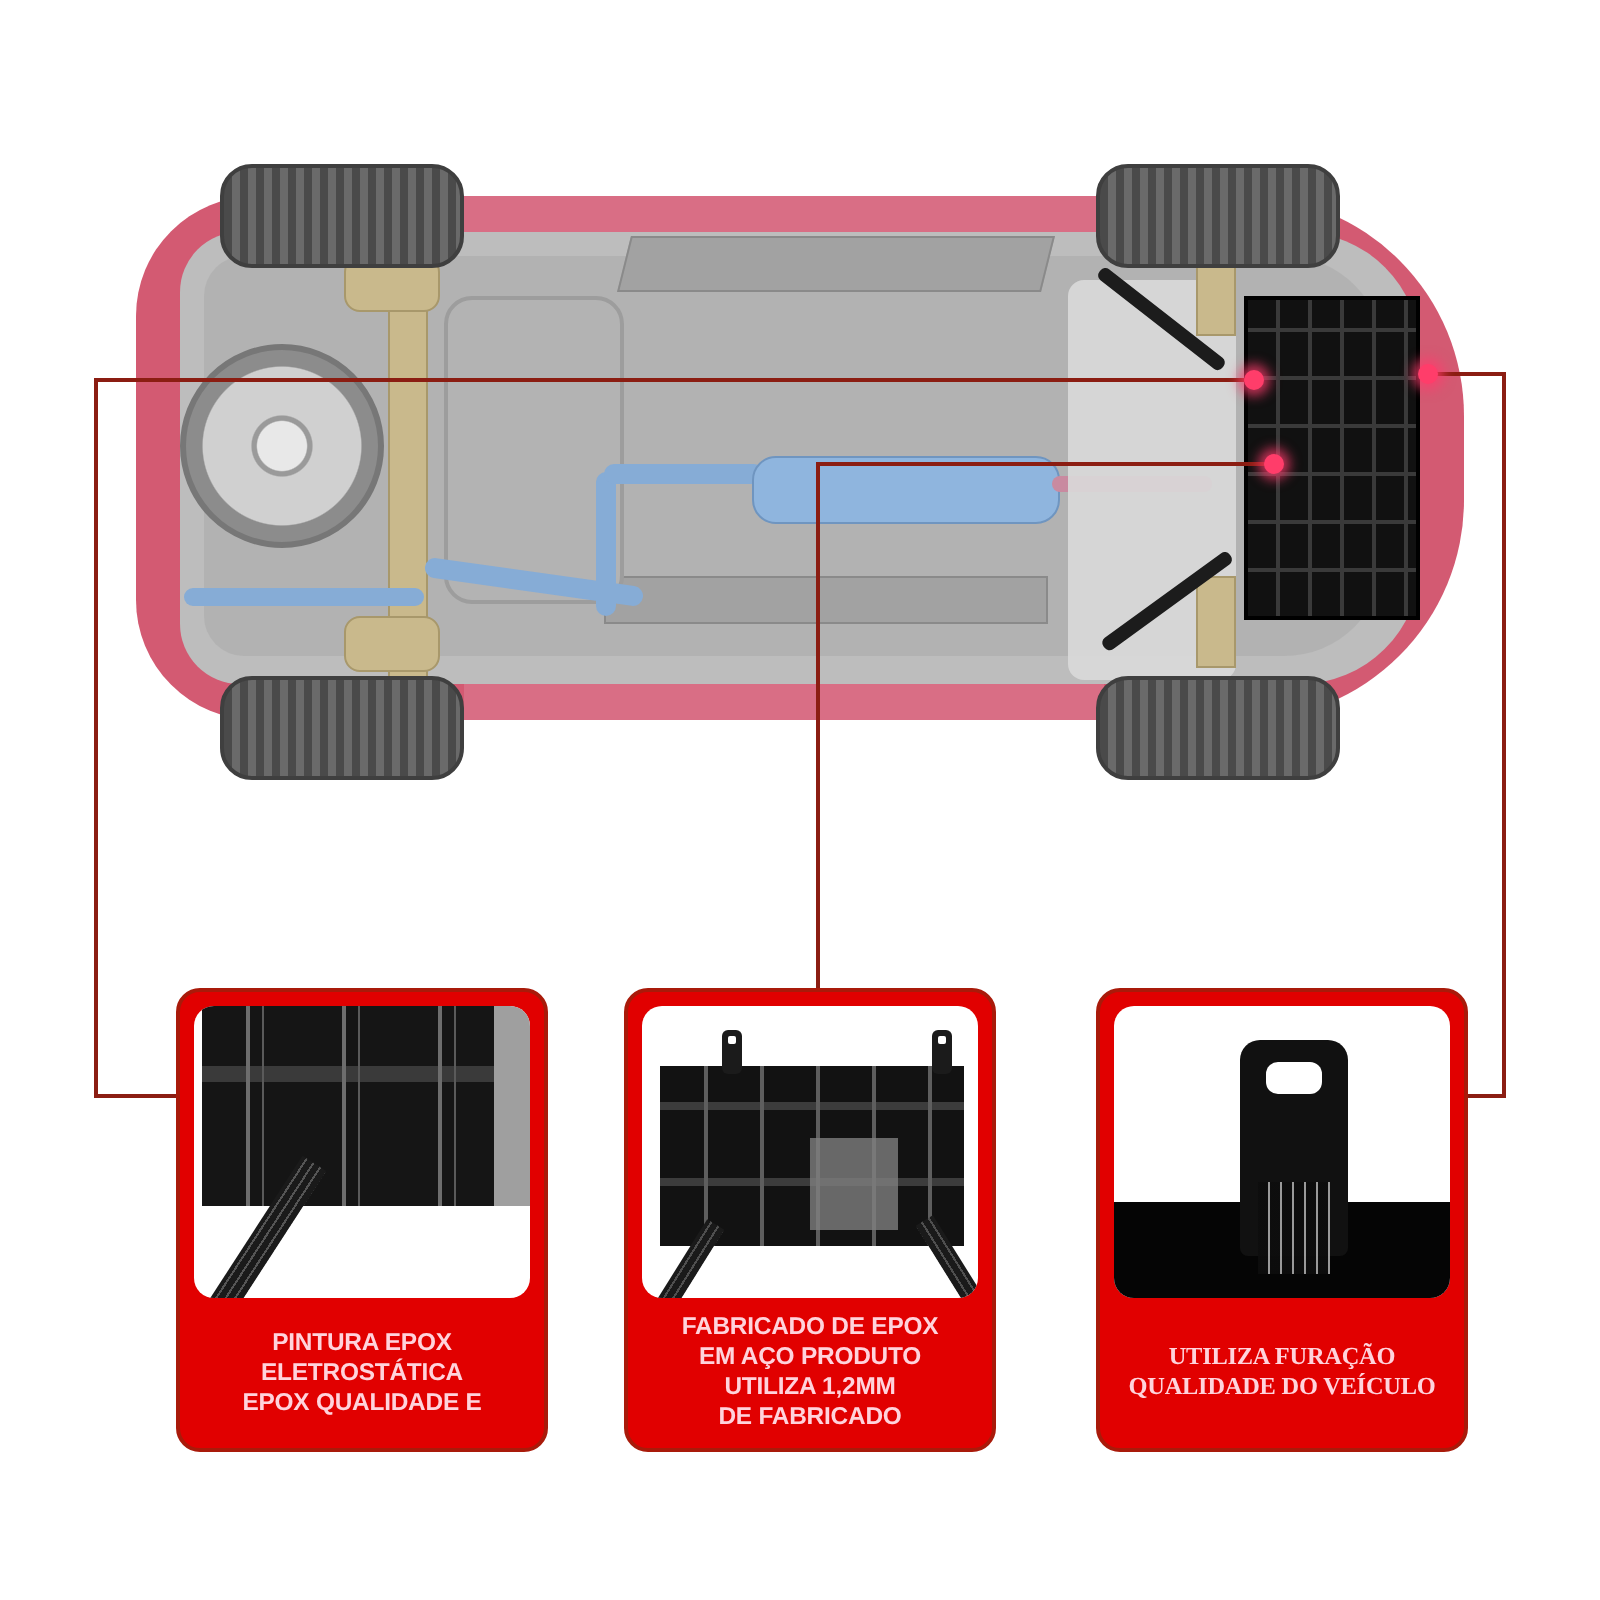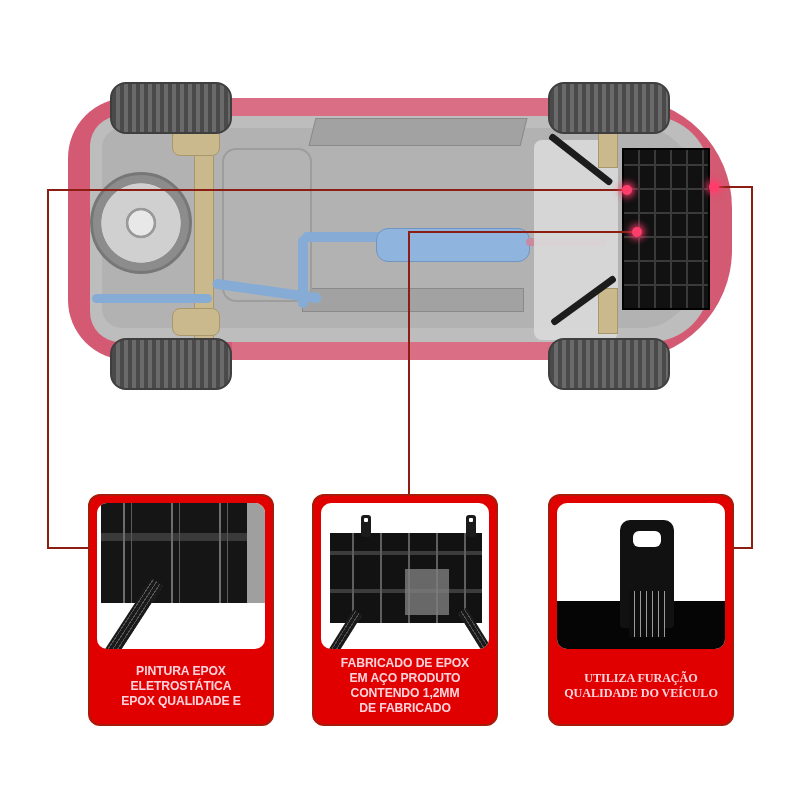--- a/index.html
+++ b/index.html
@@ -194,21 +194,21 @@
     <div class="c2-panel"></div>
     <div class="c2-light"></div>
     <div class="c2-tab" style="left:40px;"></div>
     <div class="c2-tab" style="left:145px;"></div>
     <div class="c2-bar" style="left:-6px;top:128px;transform:rotate(-58deg);"></div>
     <div class="c2-bar" style="left:128px;top:126px;transform:rotate(58deg);"></div>
   </div>
   <div class="card-text">
     <span>FABRICADO DE EPOX</span>
     <span>EM AÇO PRODUTO</span>
-    <span>CONTENDO 1,2MM</span>
+    <span>UTILIZA 1,2MM</span>
     <span>DE FABRICADO</span>
   </div>
 </div>
 
 <div class="abs card" style="left:548px;font-family:Liberation Serif, serif;">
   <div class="card-img">
     <div class="c3-bottom"></div>
     <div class="c3-bracket"></div>
     <div class="c3-hole"></div>
     <div class="c3-ribs"></div>

